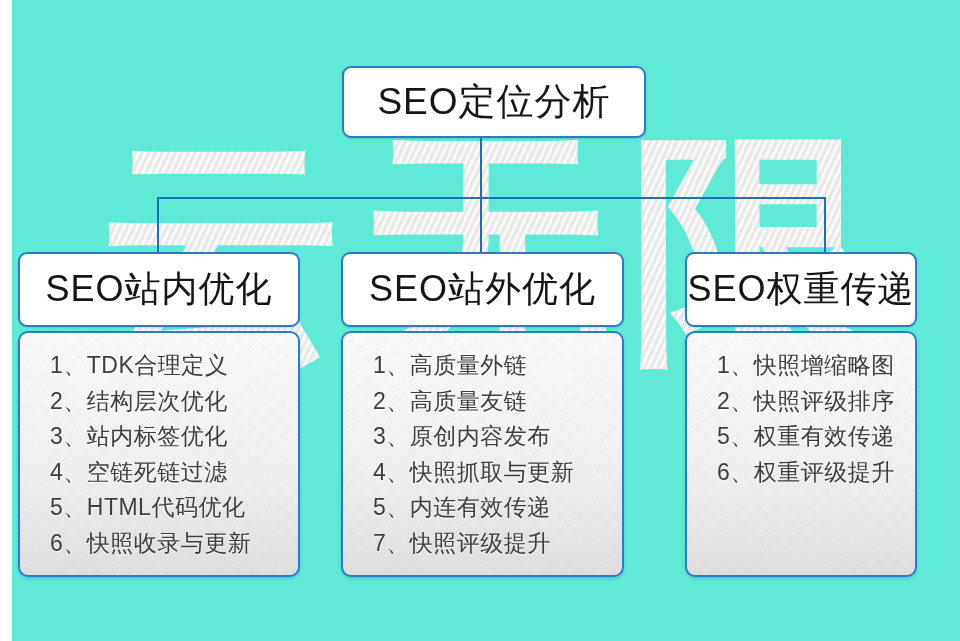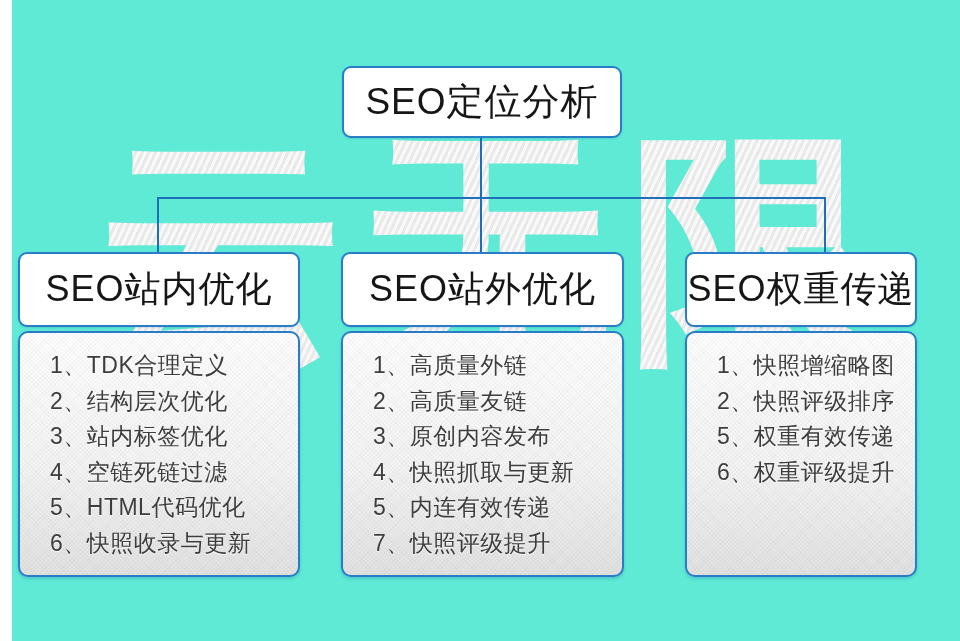--- a/index.html
+++ b/index.html
@@ -27,21 +27,21 @@
   
   .line { position: absolute; background: #1e6fba; z-index: 1; }
   .stem   { left: 468px; top: 138px; width: 2px; height: 61px; }
   .hline  { left: 145px; top: 197px; width: 669px; height: 2px; }
   .drop-1 { left: 145px; top: 198px; width: 2px; height: 54px; }
   .drop-2 { left: 468px; top: 198px; width: 2px; height: 54px; }
   .drop-3 { left: 812px; top: 198px; width: 2px; height: 54px; }
 
   
   .root-box {
-    position: absolute; left: 330px; top: 66px; width: 280px; height: 72px;
+    position: absolute; left: 330px; top: 66px; width: 304px; height: 72px;
     background: #ffffff; border: 2px solid #2b7cc7; border-radius: 9px;
     display: flex; align-items: center; justify-content: center; z-index: 2;
     box-shadow: 0 1px 2px rgba(30, 100, 170, 0.18);
   }
   .root-box .title { font-size: 37px; color: #161616; letter-spacing: 1px; }
 
   
   .column { position: absolute; top: 252px; z-index: 2; }
   .col-1 { left: 6px;   width: 282px; }
   .col-2 { left: 329px; width: 283px; }

